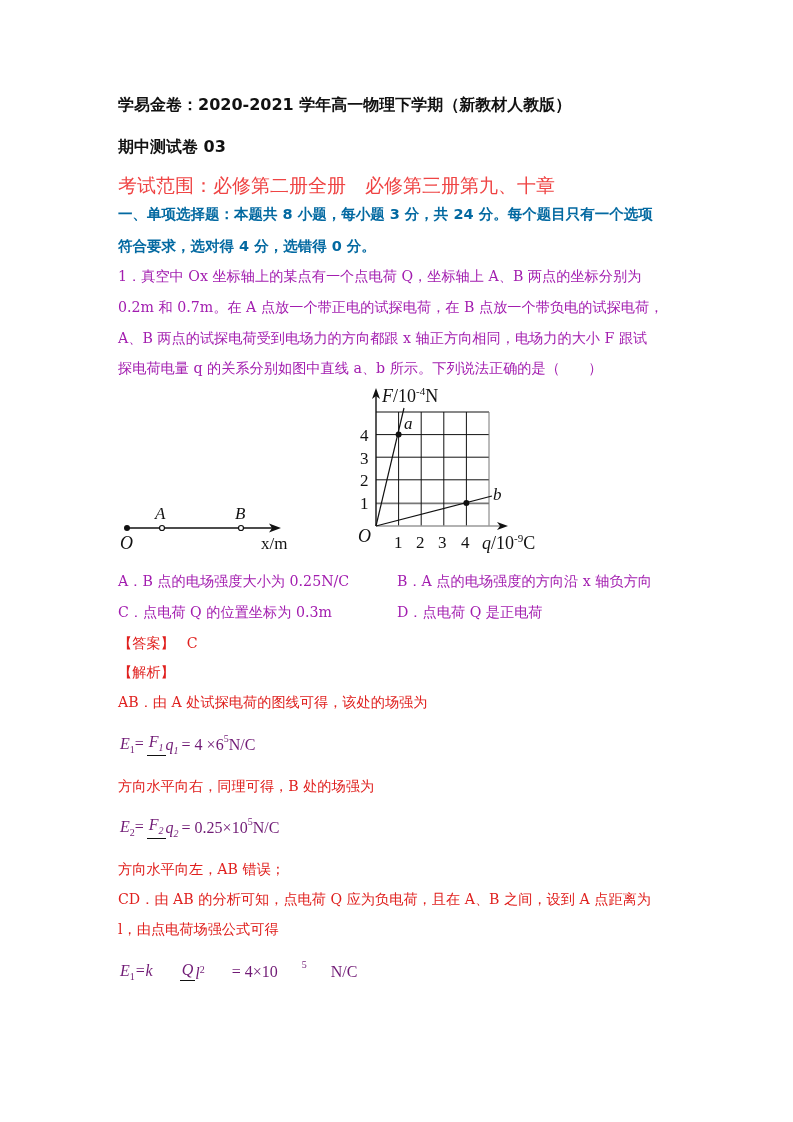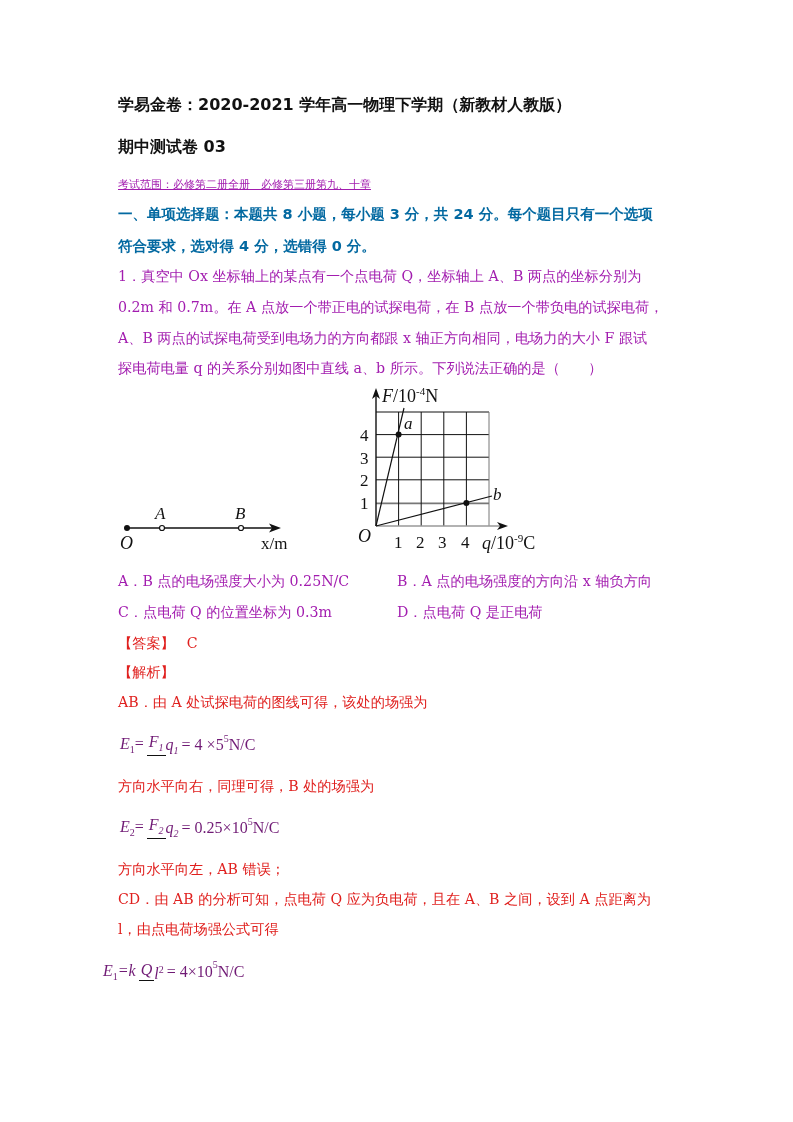--- a/index.html
+++ b/index.html
@@ -2,21 +2,21 @@
 <html><head>
 <meta charset="utf-8">
 <style>
   html, body { margin: 0; padding: 0; background: #ffffff; }
   body { width: 793px; height: 1122px; position: relative; overflow: hidden;
          font-family: "DejaVu Serif", "Liberation Serif", serif; color: #111; }
   .abs { position: absolute; }
   .title { font-family: "DejaVu Sans", "Liberation Sans", sans-serif; font-weight: bold; font-size: 16px; color: #111; white-space: nowrap; letter-spacing: 0px; }
   .line { font-size: 14.2px; line-height: 20px; white-space: nowrap; color: #a21caf; }
   .bold { font-weight: bold; font-family: "DejaVu Sans", "Liberation Sans", sans-serif; font-size: 14.5px; color: #0369a1; }
-  .gray { color: #a21caf; font-size: 11px; text-decoration: underline; }
+  .gray { color: #ef4444; font-size: 19px; }
   .red { color: #e0201e; }
   .formula { font-family: "Liberation Serif", "DejaVu Serif", serif; font-size: 16px; color: #701a75; display: flex; align-items: center; white-space: nowrap; }
   .frac { display: inline-flex; align-items: center; margin: 0 3px; line-height: 1; }
   .frac .num { padding: 0 2px 2px; border-bottom: 1px solid #111; font-style: italic; }
   .frac .den { padding-top: 3px; font-style: italic; }
   sub, sup { font-size: 10px; }
   svg text { font-family: "Liberation Serif", "DejaVu Serif", serif; }
 </style>
 </head>
 <body>
@@ -104,21 +104,21 @@
 <div class="abs line red" style="left:118px; top:662px;">【解析】</div>
 
 <div class="abs line red" style="left:118px; top:692px;">AB．由 A 处试探电荷的图线可得，该处的场强为</div>
 
 <div class="abs formula" style="left:120px; top:723px; height:44px;">
   <span><i>E</i><sub>1</sub>=</span>
   <span class="frac">
     <span class="num"><span>F</span><sub>1</sub></span>
     <span class="den"><span>q</span><sub>1</sub></span>
   </span>
-  <span>= 4 ×5</span>
+  <span>= 4 ×6</span>
     <sup style="align-self:flex-start;margin-top:10px">5</sup>
     <span> N/C</span>
 </div>
 
 <div class="abs line red" style="left:118px; top:776px;">方向水平向右，同理可得，B 处的场强为</div>
 
 <div class="abs formula" style="left:120px; top:806px; height:44px;">
   <span><i>E</i><sub>2</sub>=</span>
   <span class="frac">
     <span class="num"><span>F</span><sub>2</sub></span>
@@ -126,21 +126,21 @@
   </span>
   <span>= 0.25×10</span>
     <sup style="align-self:flex-start;margin-top:10px">5</sup>
     <span> N/C</span>
 </div>
 
 <div class="abs line red" style="left:118px; top:859px;">方向水平向左，AB 错误；</div>
 <div class="abs line red" style="left:118px; top:889px;">CD．由 AB 的分析可知，点电荷 Q 应为负电荷，且在 A、B 之间，设到 A 点距离为</div>
 <div class="abs line red" style="left:118px; top:919px;">l，由点电荷场强公式可得</div>
 
-<div class="abs formula" style="left:103px; top:949px; height:46px;">
+<div class="abs formula" style="left:120px; top:949px; height:46px;gap:24px;">
   <span><i>E</i><sub>1</sub><span style="font-style:italic">=k</span></span>
   <span class="frac">
     <span class="num"><span>Q</span></span>
     <span class="den"><span>l</span><sup style="font-style:normal">2</sup></span>
   </span>
   <span>= 4×10</span>
     <sup style="align-self:flex-start;margin-top:10px">5</sup>
     <span> N/C</span>
 </div>
 

